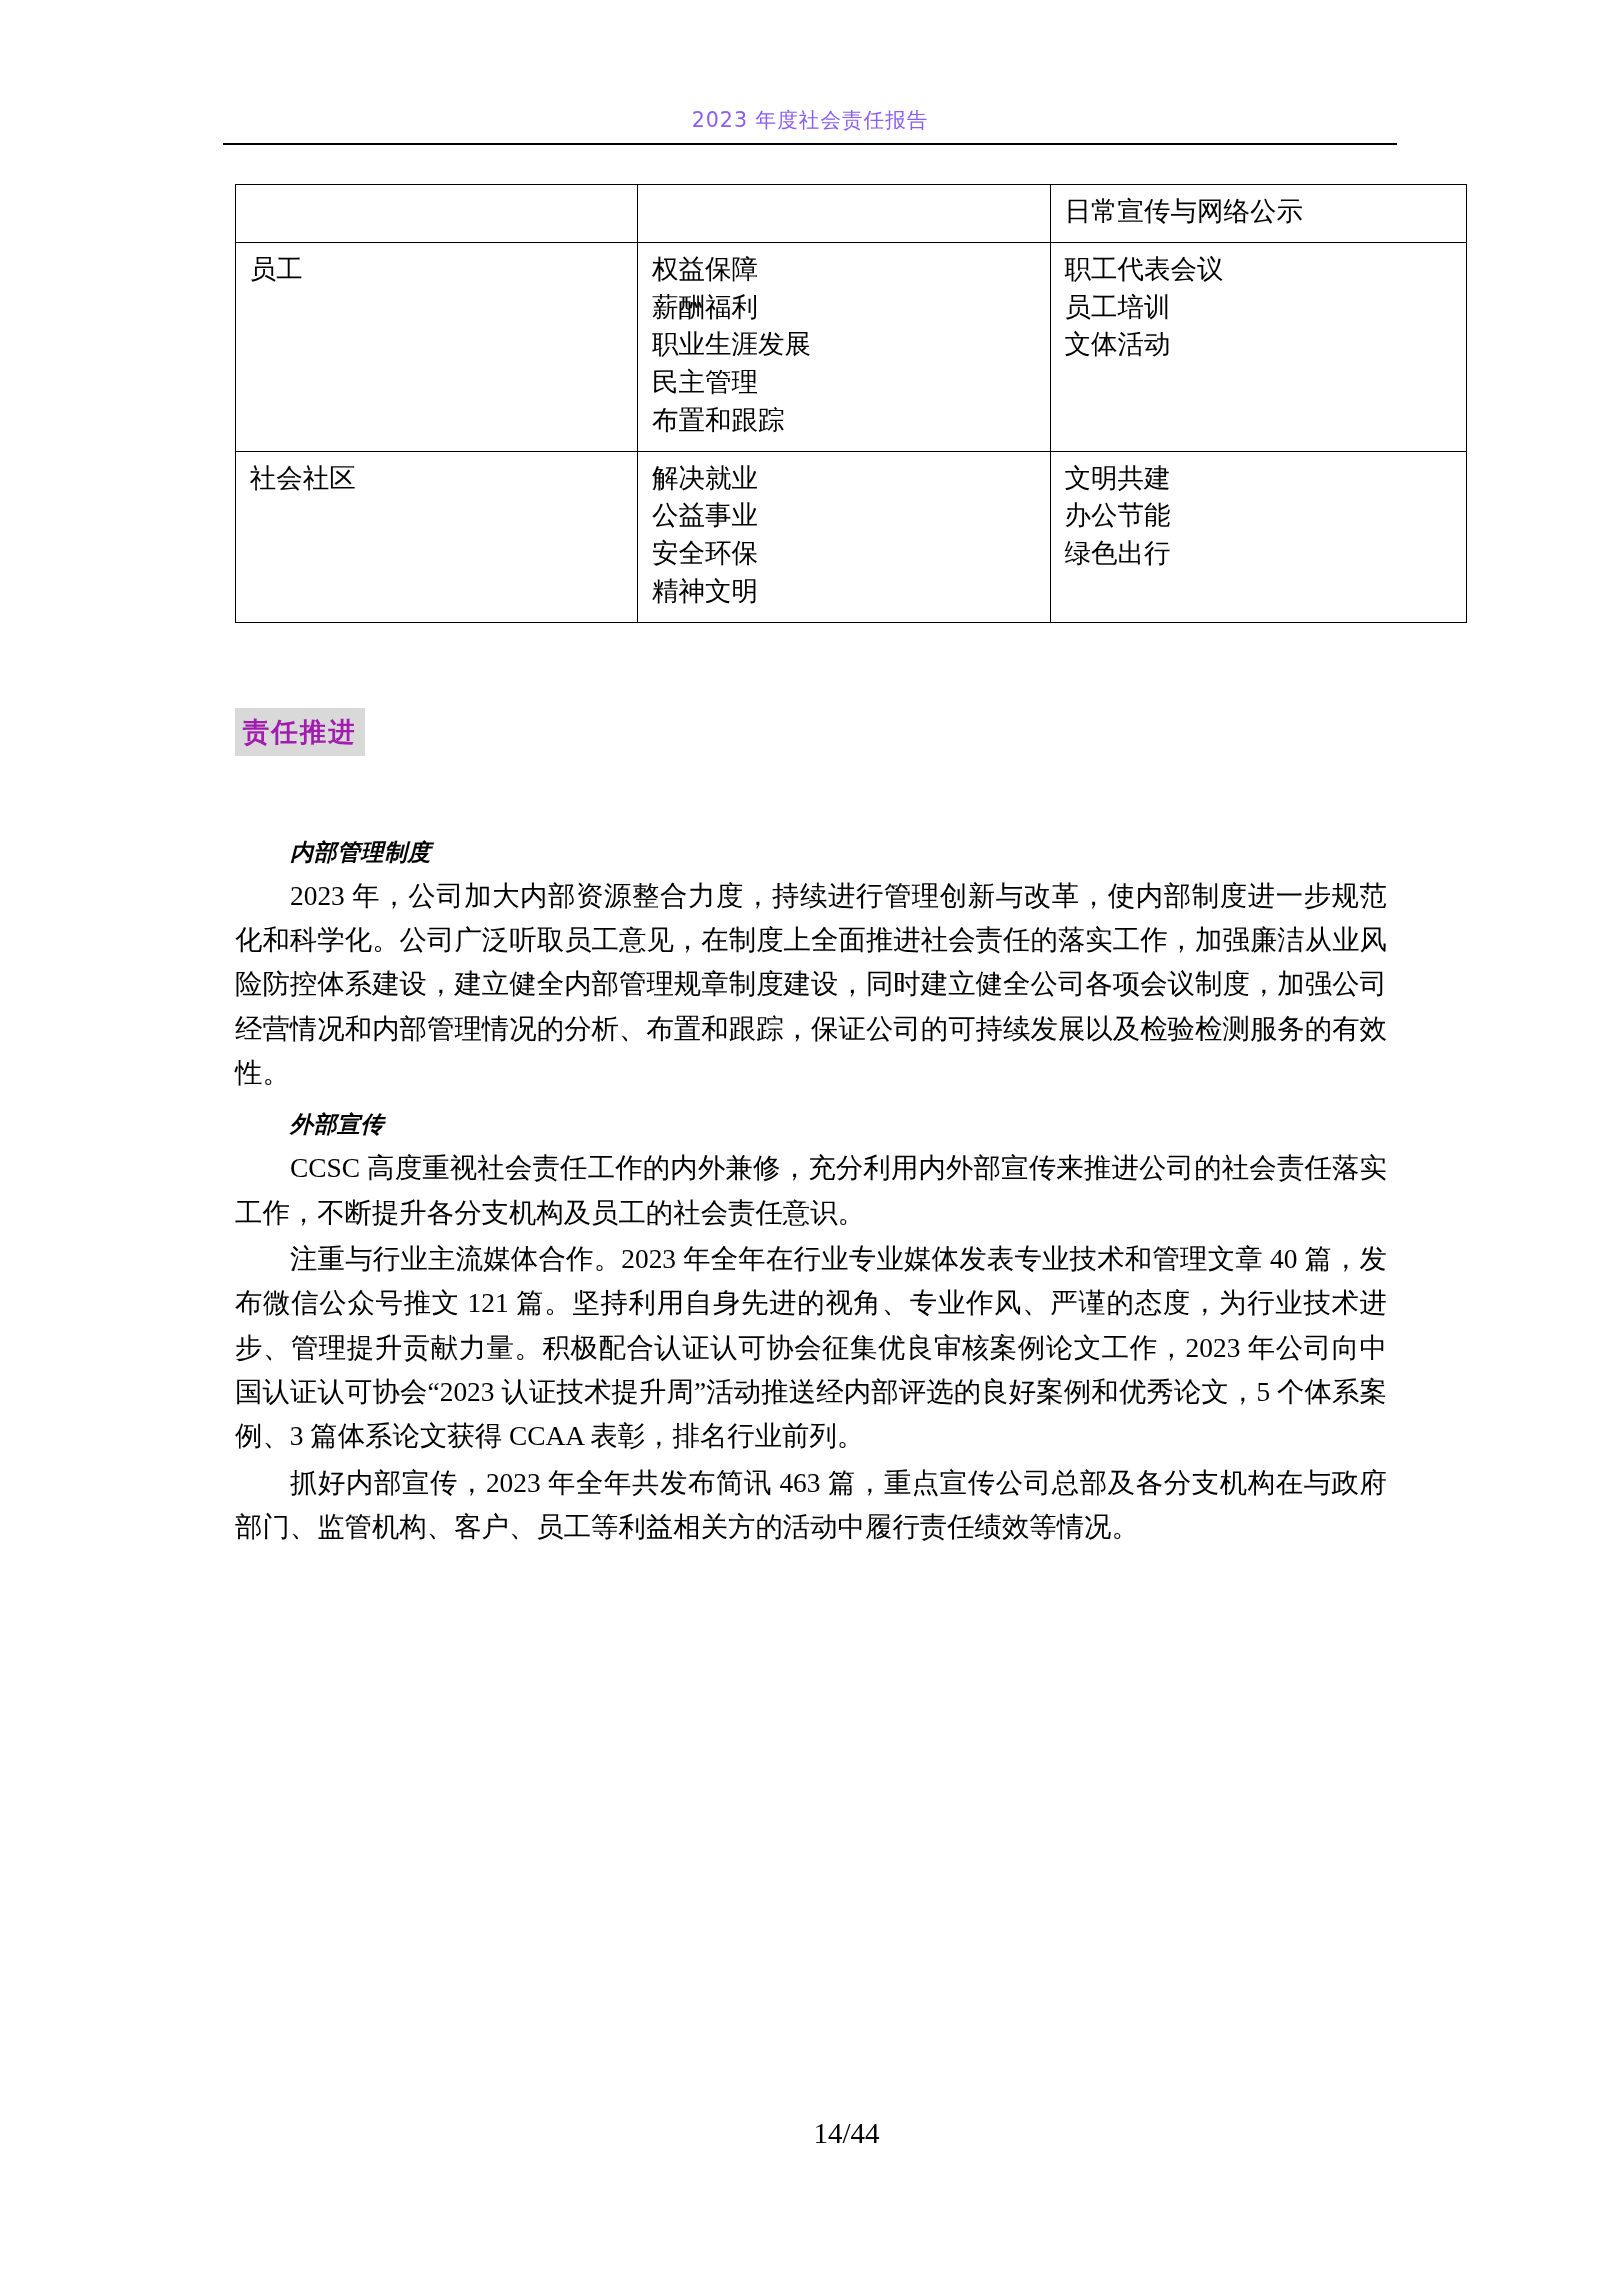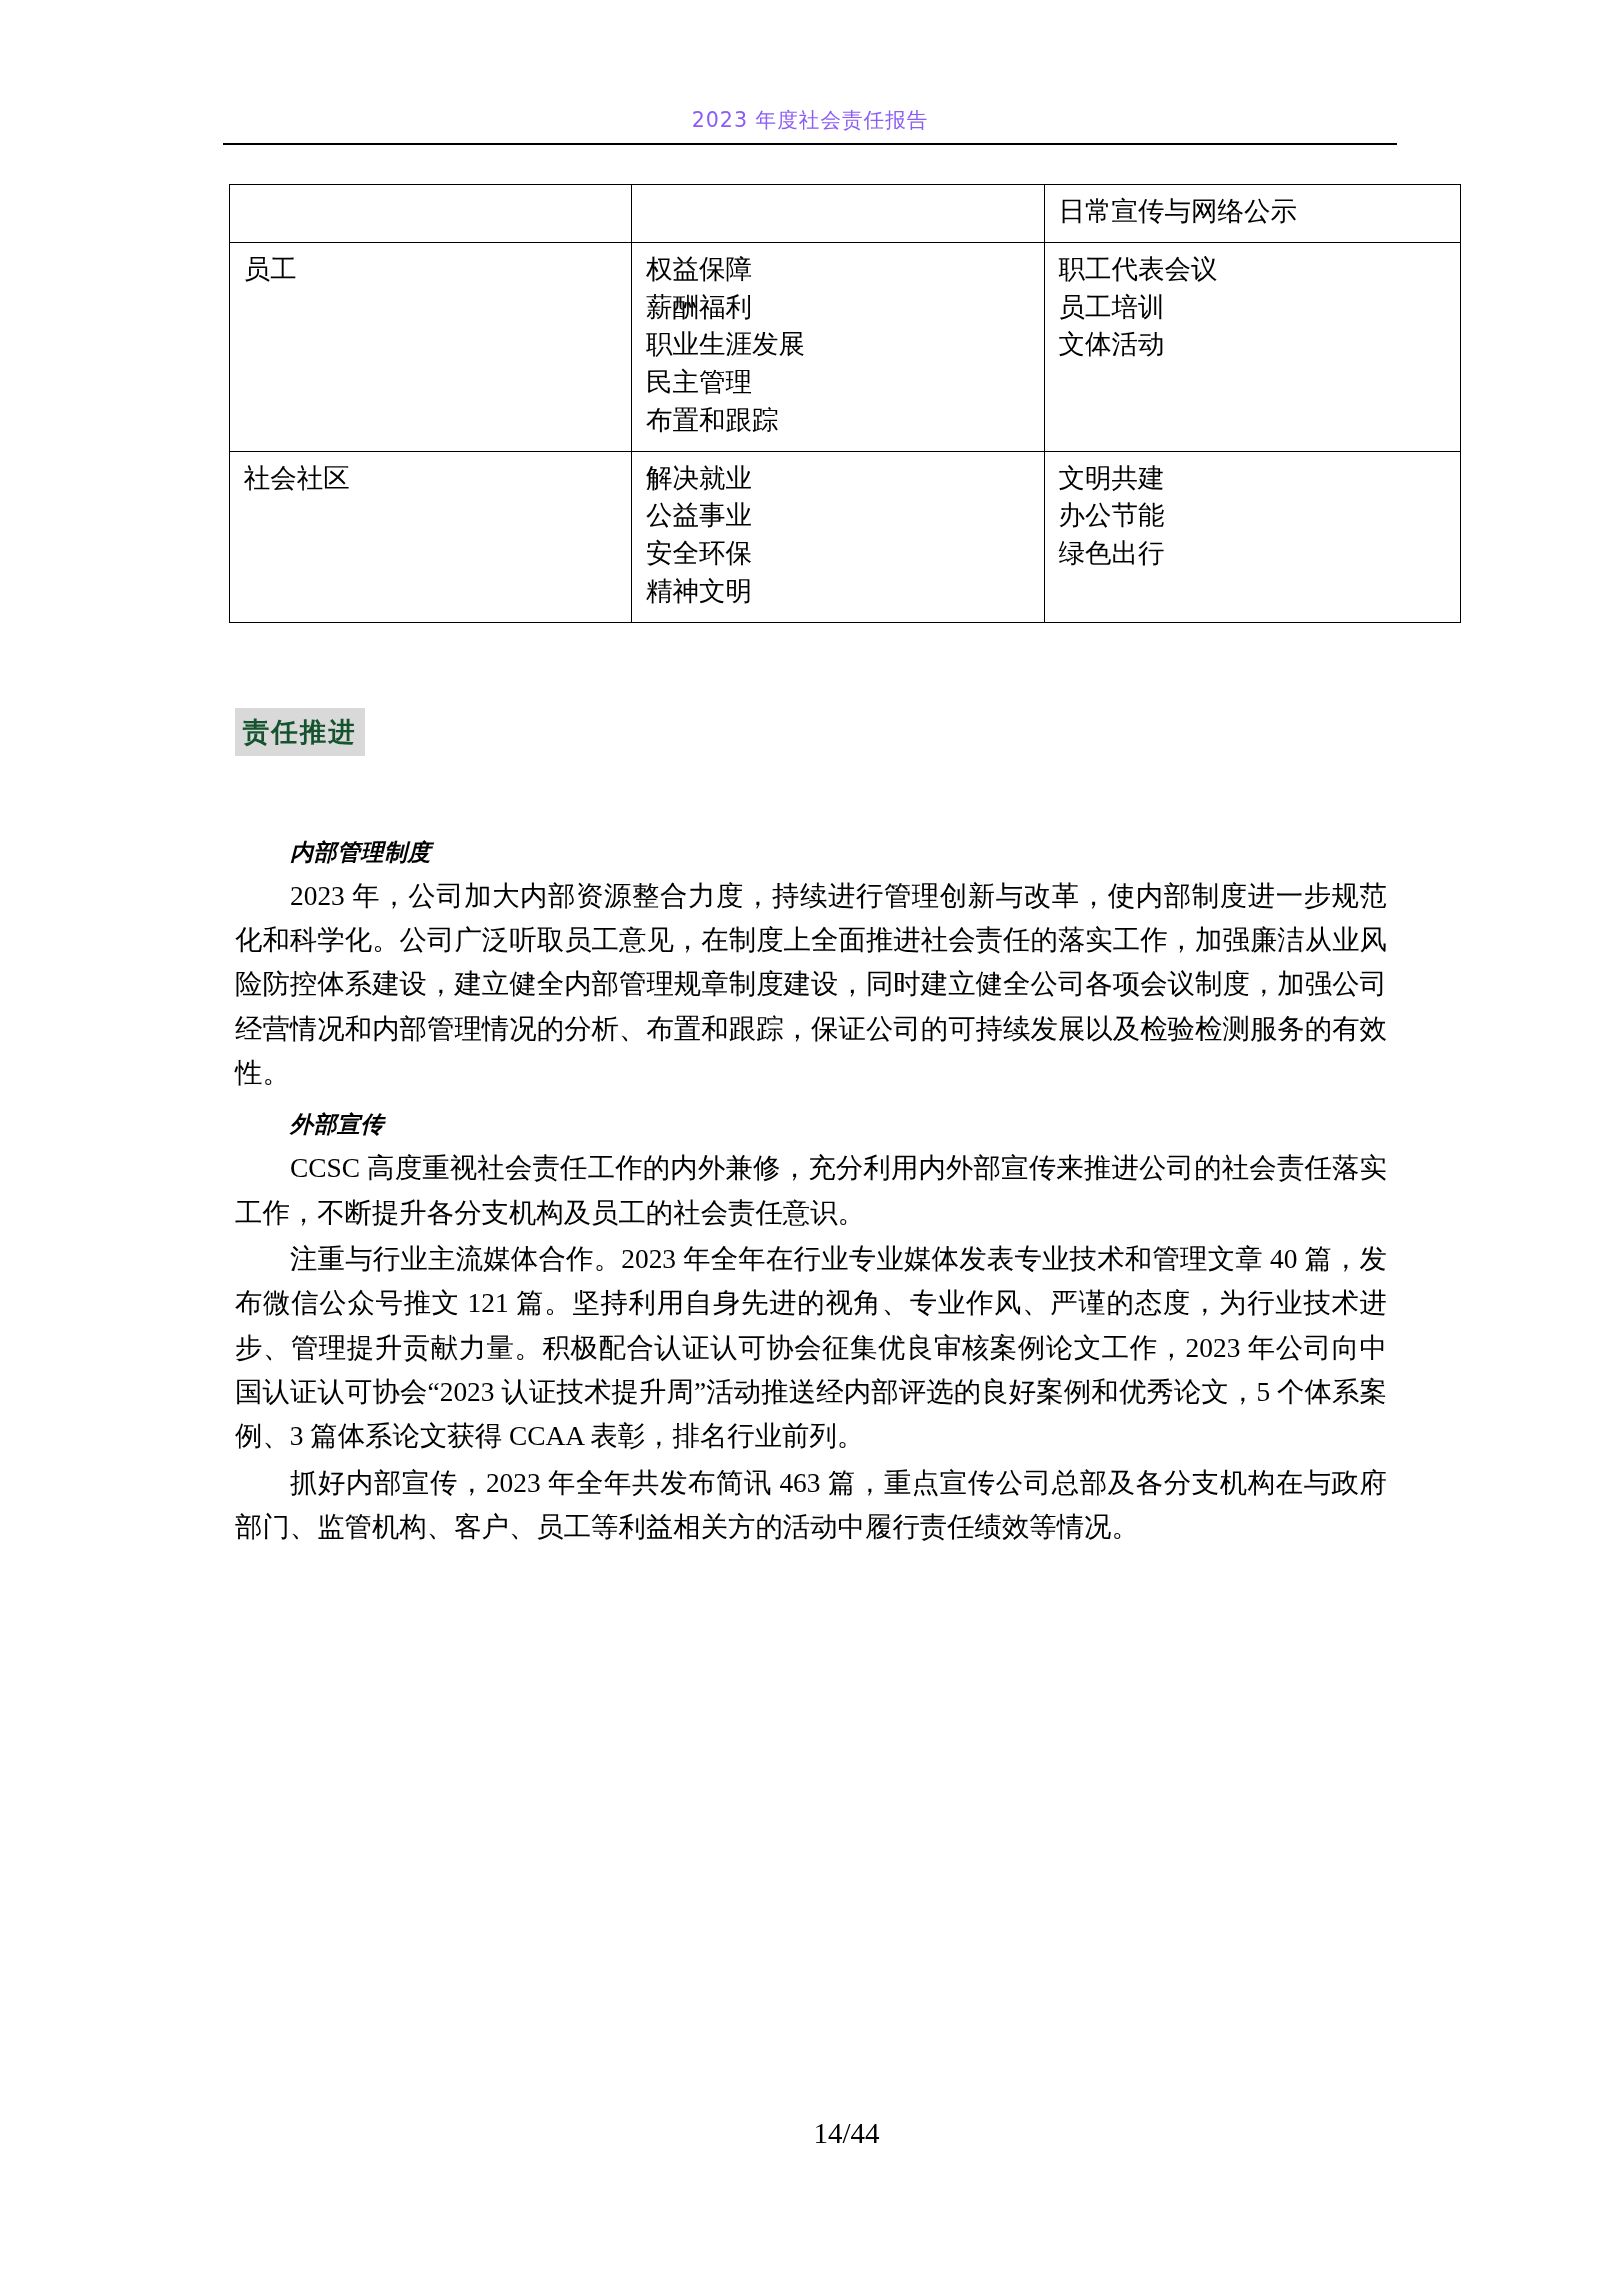--- a/index.html
+++ b/index.html
@@ -39,21 +39,21 @@
     left: 223px;
     width: 1174px;
     height: 0;
     border-top: 2px solid #000;
   }
 
   
   .table-wrap {
     position: absolute;
     top: 184px;
-    left: 229px;
+    left: 235px;
     width: 1147px;
   }
   table.resp-table {
     border-collapse: collapse;
     width: 1147px;
     table-layout: fixed;
   }
   table.resp-table td {
     border: 1.5px solid #000;
     vertical-align: top;
@@ -68,21 +68,21 @@
   .row-thin td { padding-top: 5.9px; padding-bottom: 5.9px; }
 
   
   .section-heading {
     position: absolute;
     top: 708px;
     left: 235px;
     font-family: "DejaVu Sans", "Liberation Sans", sans-serif;
     font-size: 26.5px;
     font-weight: bold;
-    color: #14532d;
+    color: #a21caf;
     background: #d9d9d9;
     padding: 5.9px 7.8px 5.9px 7.8px;
     letter-spacing: 2px;
   }
 
   
   .body {
     position: absolute;
     top: 823px;
     left: 235px;

